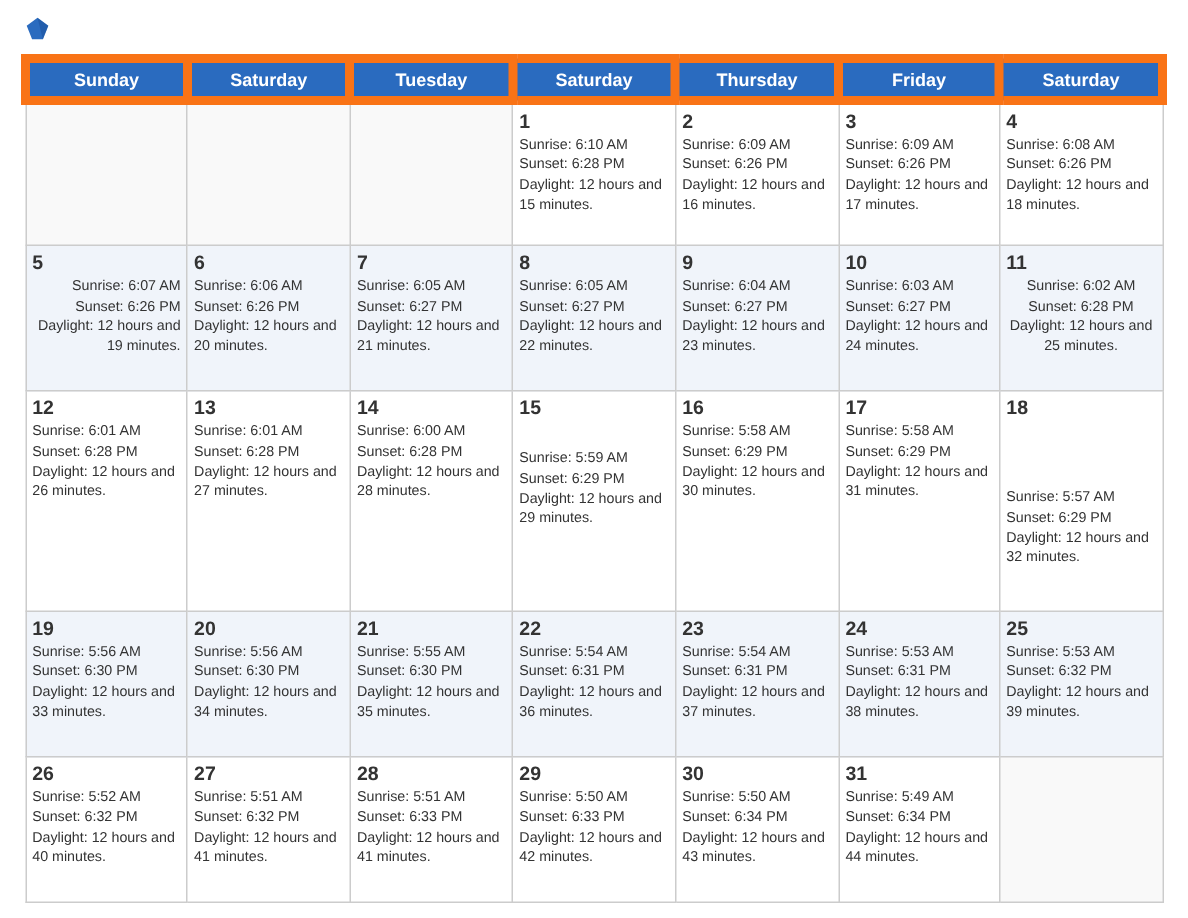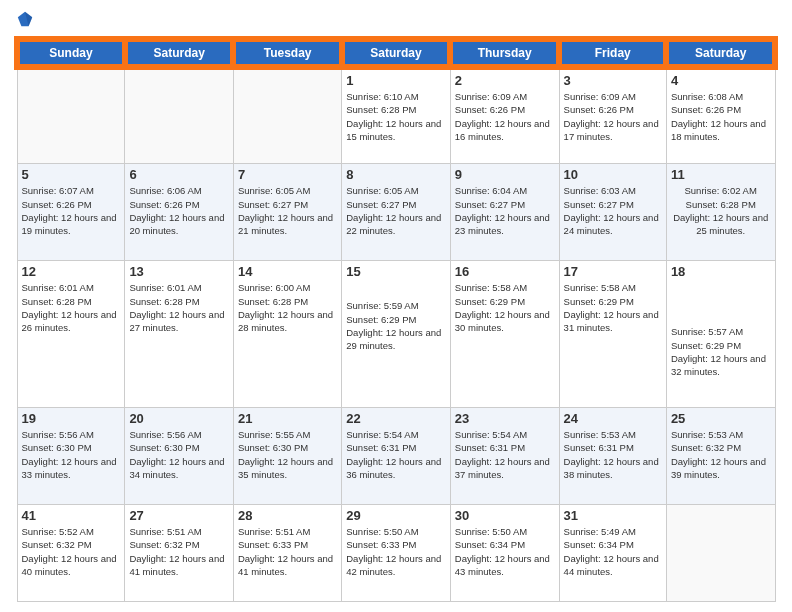--- a/index.html
+++ b/index.html
@@ -159,21 +159,21 @@
           <td>
             <span class="day-num">4</span>
             <div class="day-info" style="white-space: pre-line;">Sunrise: 6:08 AM
 Sunset: 6:26 PM
 Daylight: 12 hours and 18 minutes.</div>
           </td>
         </tr>
         <tr class="alt-row">
           <td>
             <span class="day-num">5</span>
-            <div class="day-info" style="white-space: pre-line;">Sunrise: 6:07 AM
+            <div class="day-info" style="white-space: pre-line; text-align: right;">Sunrise: 6:07 AM
 Sunset: 6:26 PM
 Daylight: 12 hours and 19 minutes.</div>
           </td>
           <td>
             <span class="day-num">6</span>
             <div class="day-info" style="white-space: pre-line;">Sunrise: 6:06 AM
 Sunset: 6:26 PM
 Daylight: 12 hours and 20 minutes.</div>
           </td>
           <td>
@@ -290,21 +290,21 @@
           </td>
           <td>
             <span class="day-num">25</span>
             <div class="day-info" style="white-space: pre-line;">Sunrise: 5:53 AM
 Sunset: 6:32 PM
 Daylight: 12 hours and 39 minutes.</div>
           </td>
         </tr>
         <tr>
           <td>
-            <span class="day-num">41</span>
+            <span class="day-num">26</span>
             <div class="day-info" style="white-space: pre-line;">Sunrise: 5:52 AM
 Sunset: 6:32 PM
 Daylight: 12 hours and 40 minutes.</div>
           </td>
           <td>
             <span class="day-num">27</span>
             <div class="day-info" style="white-space: pre-line;">Sunrise: 5:51 AM
 Sunset: 6:32 PM
 Daylight: 12 hours and 41 minutes.</div>
           </td>

